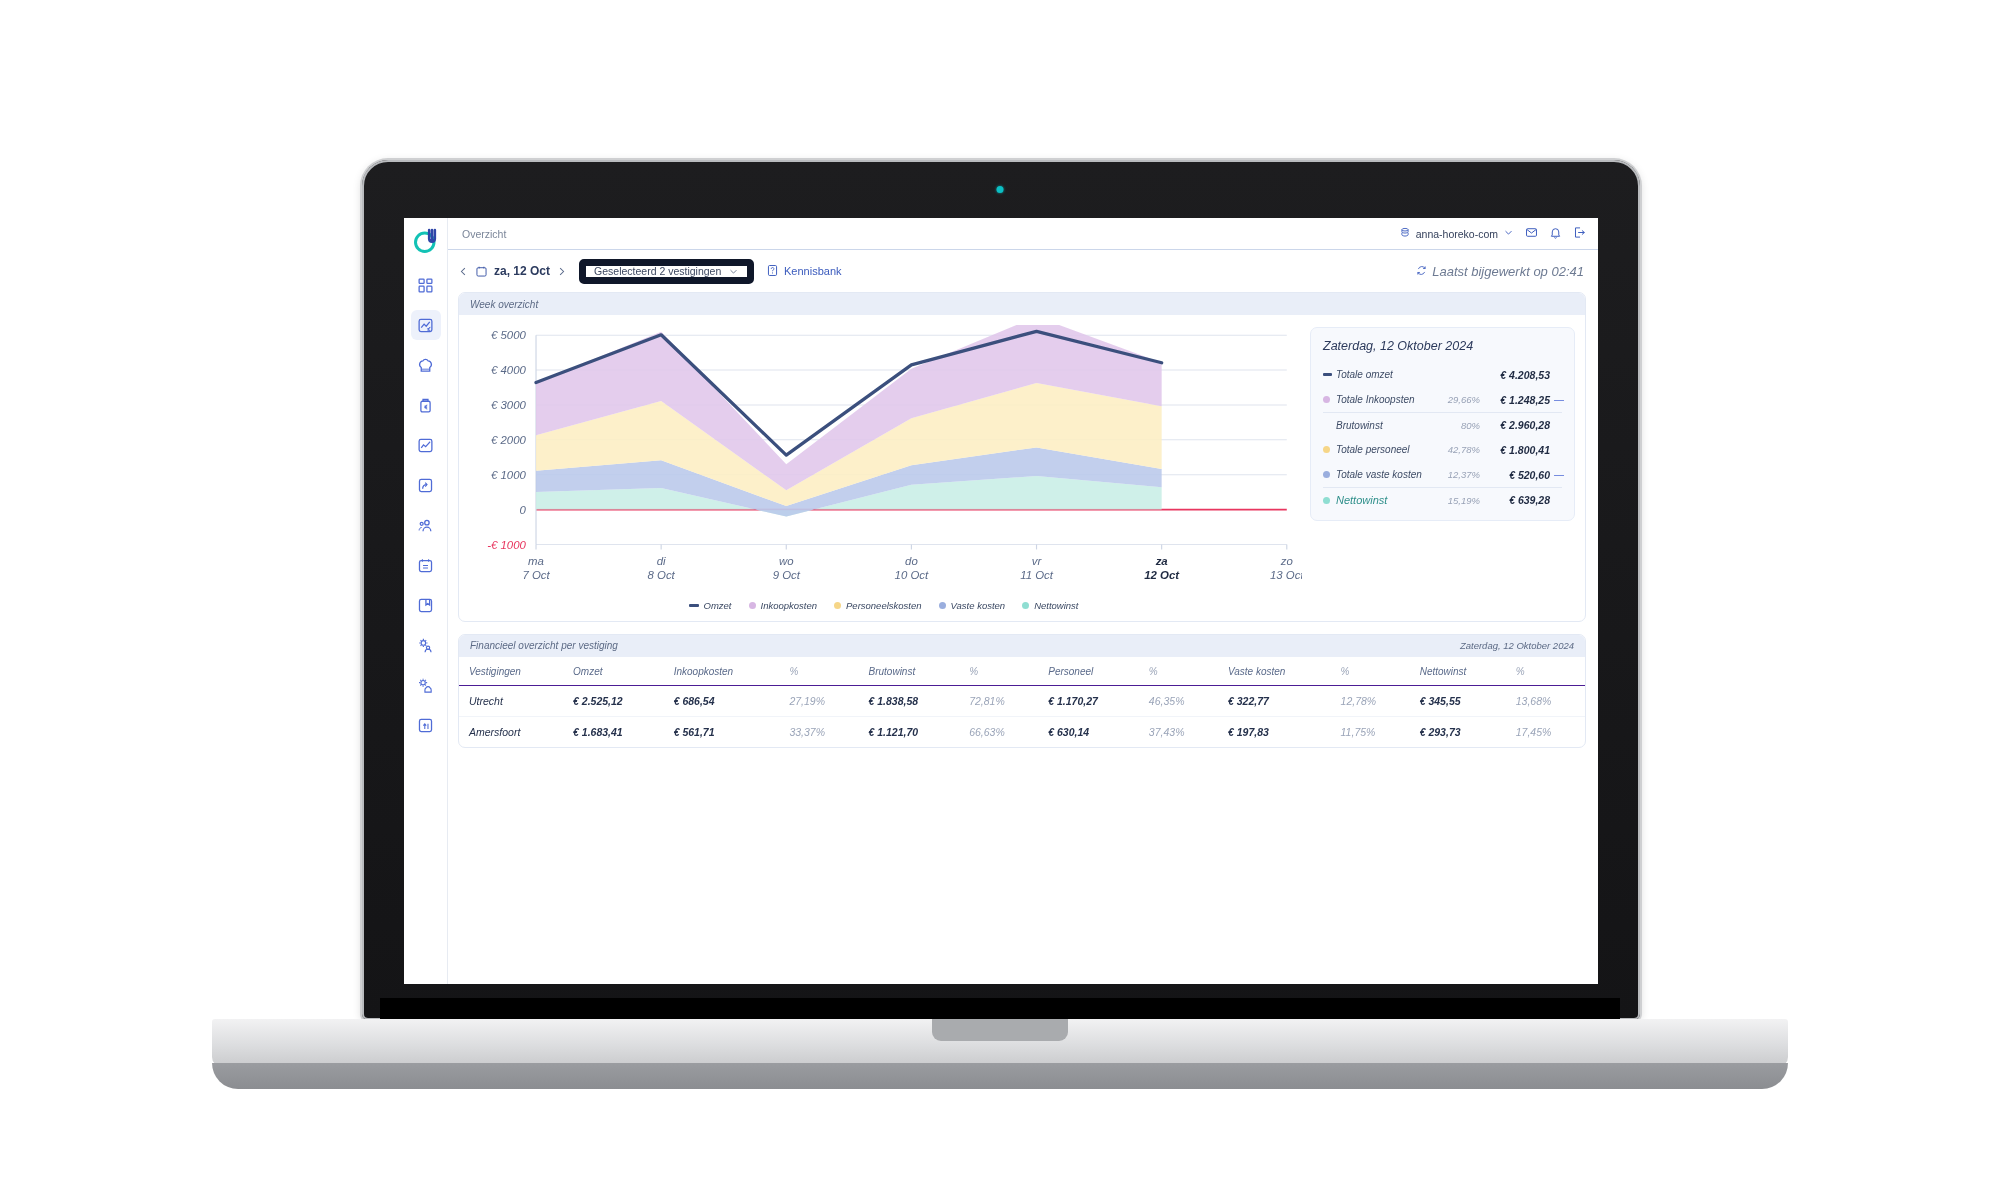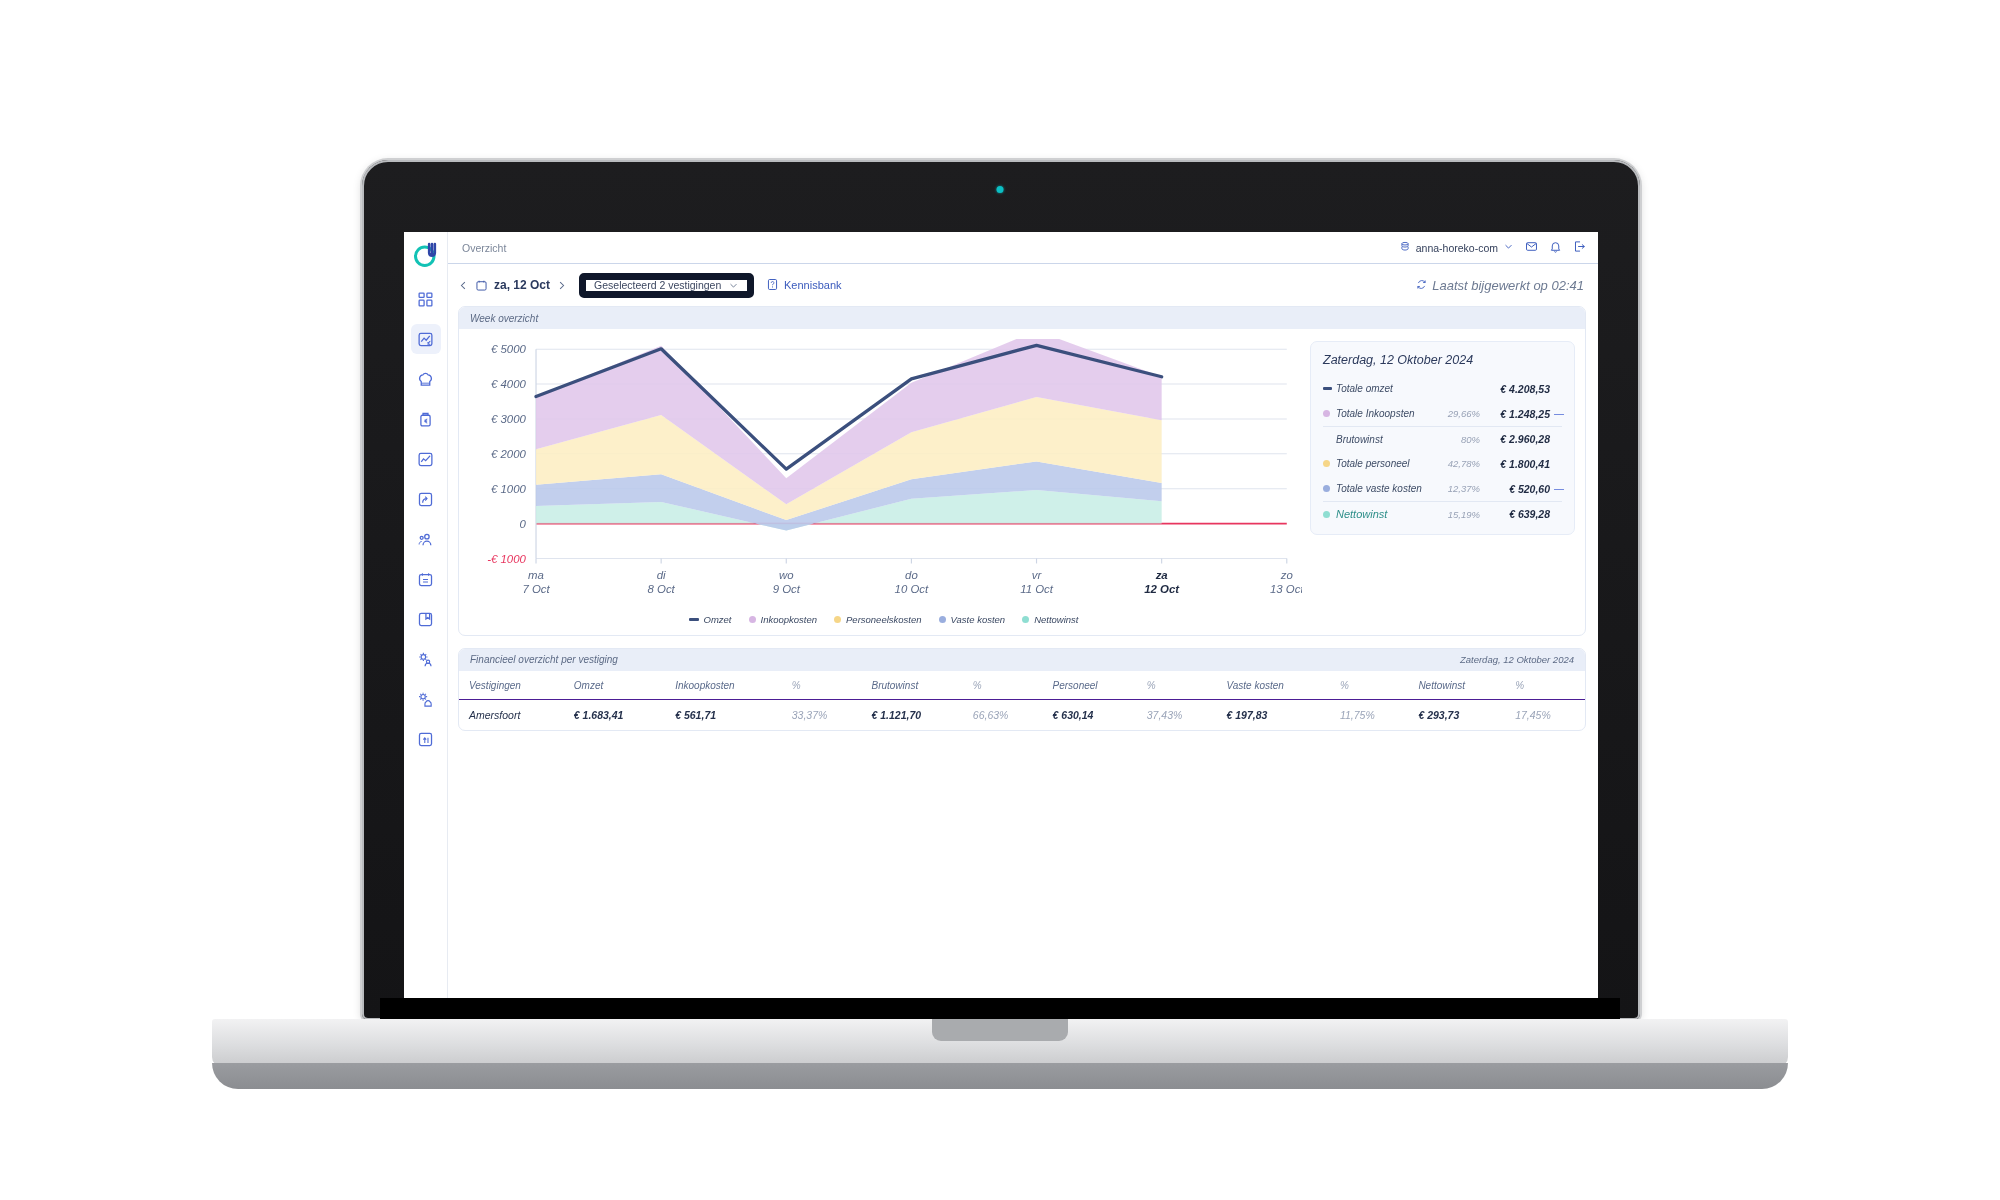--- a/index.html
+++ b/index.html
@@ -19,21 +19,21 @@
     position:absolute; left:362px; top:160px; width:1278px; height:860px;
     border-radius:26px 26px 6px 6px;
     border:2px solid #b9bbbe; pointer-events:none;
   }
   .camera {
     position:absolute; left:50%; top:186px; transform:translateX(-50%);
     width:7px; height:7px; border-radius:50%;
     background:#0bbfc4; box-shadow:0 0 3px rgba(11,191,196,.7);
   }
   .screen {
-    position:absolute; left:404px; top:232px; width:1194px; height:766px;
+    position:absolute; left:404px; top:218px; width:1194px; height:766px;
     background:#ffffff; overflow:hidden;
   }
   .base {
     position:absolute; left:212px; top:1019px; width:1576px; height:48px;
     background:linear-gradient(180deg,#f2f2f3 0%, #dcdddf 55%, #c9cacc 100%);
     border-radius:3px 3px 10px 10px;
   }
   .base-lip {
     position:absolute; left:212px; top:1063px; width:1576px; height:26px;
     background:linear-gradient(180deg,#9a9ca0 0%, #8b8d91 100%);
@@ -533,20 +533,34 @@
                     <th>Personeel</th>
                     <th class="pct">%</th>
                     <th>Vaste kosten</th>
                     <th class="pct">%</th>
                     <th>Nettowinst</th>
                     <th class="pct">%</th>
                   </tr>
                 </thead>
               <tbody id="tbd">
                   <tr>
+                    <td class="name">Utrecht</td>
+                    <td class="val">€ 2.525,12</td>
+                    <td class="val">€ 686,54</td>
+                    <td class="pct">27,19%</td>
+                    <td class="val">€ 1.838,58</td>
+                    <td class="pct">72,81%</td>
+                    <td class="val">€ 1.170,27</td>
+                    <td class="pct">46,35%</td>
+                    <td class="val">€ 322,77</td>
+                    <td class="pct">12,78%</td>
+                    <td class="val">€ 345,55</td>
+                    <td class="pct">13,68%</td>
+                  </tr>
+                  <tr>
                     <td class="name">Amersfoort</td>
                     <td class="val">€ 1.683,41</td>
                     <td class="val">€ 561,71</td>
                     <td class="pct">33,37%</td>
                     <td class="val">€ 1.121,70</td>
                     <td class="pct">66,63%</td>
                     <td class="val">€ 630,14</td>
                     <td class="pct">37,43%</td>
                     <td class="val">€ 197,83</td>
                     <td class="pct">11,75%</td>

